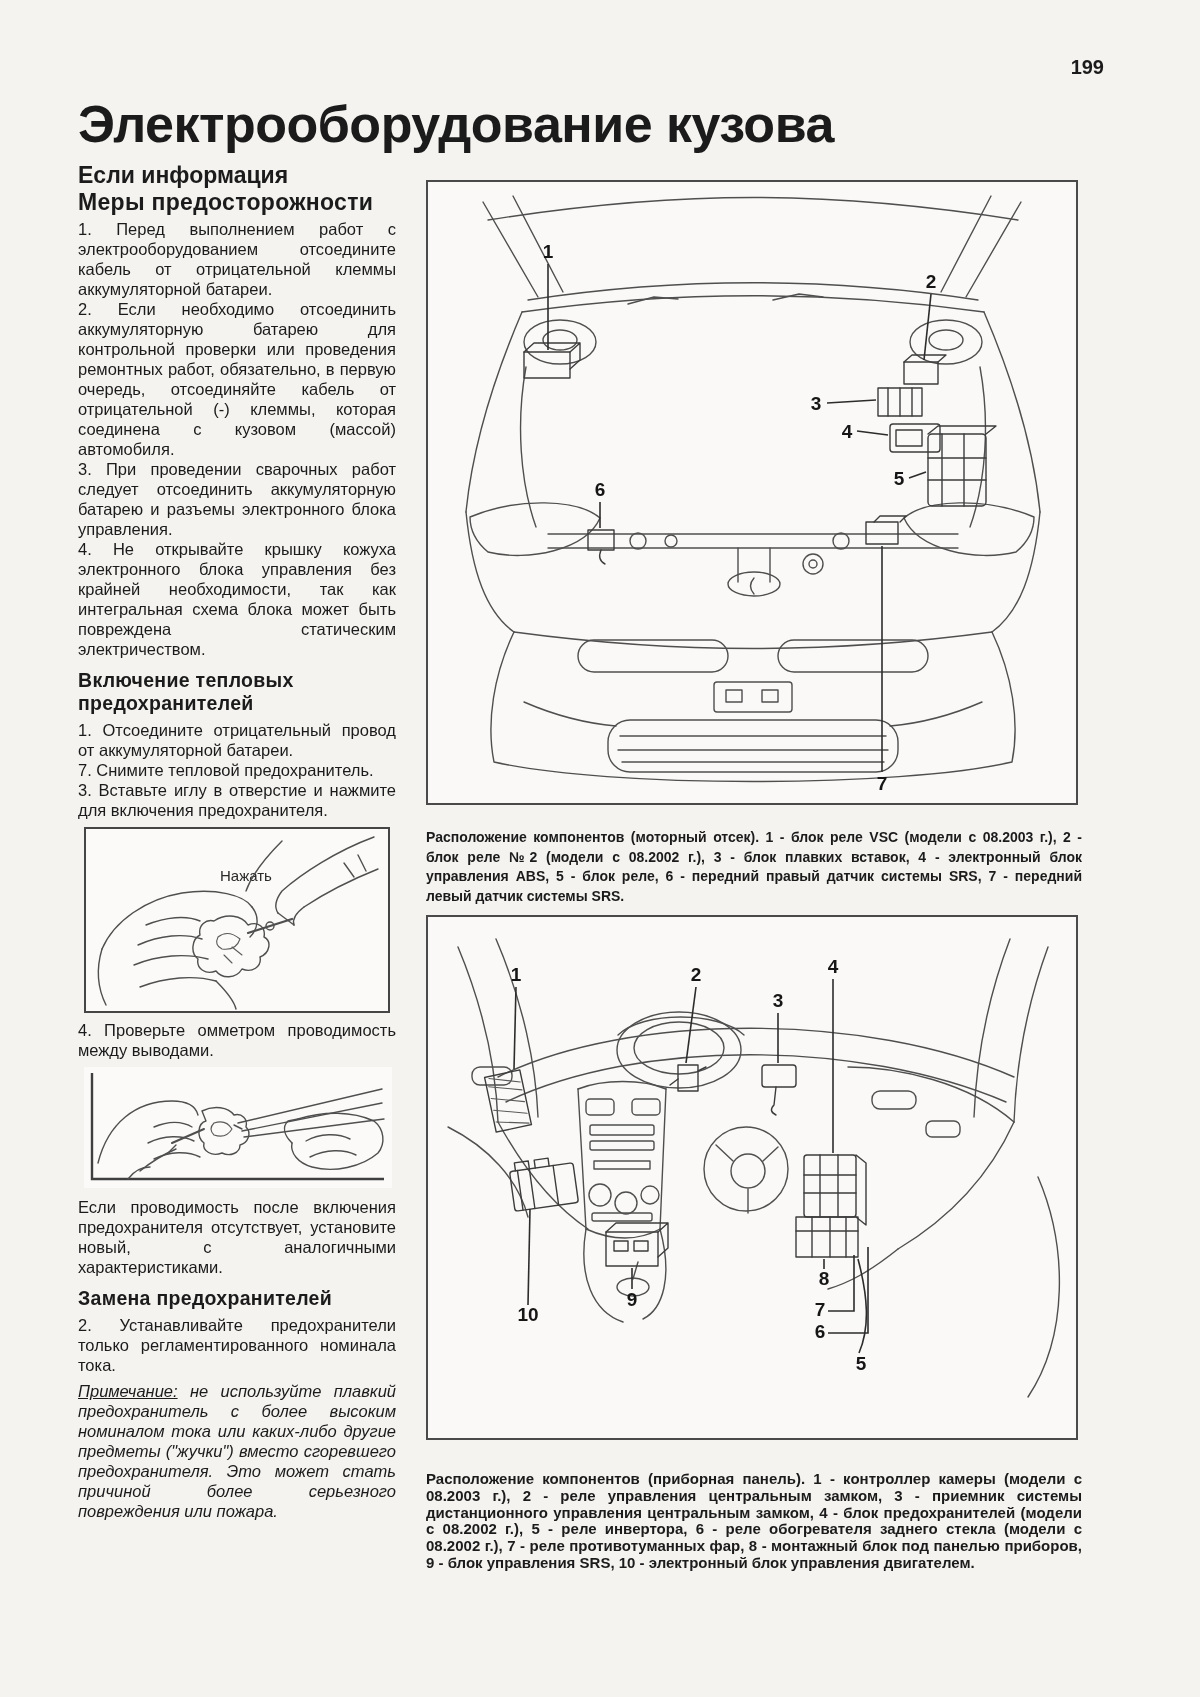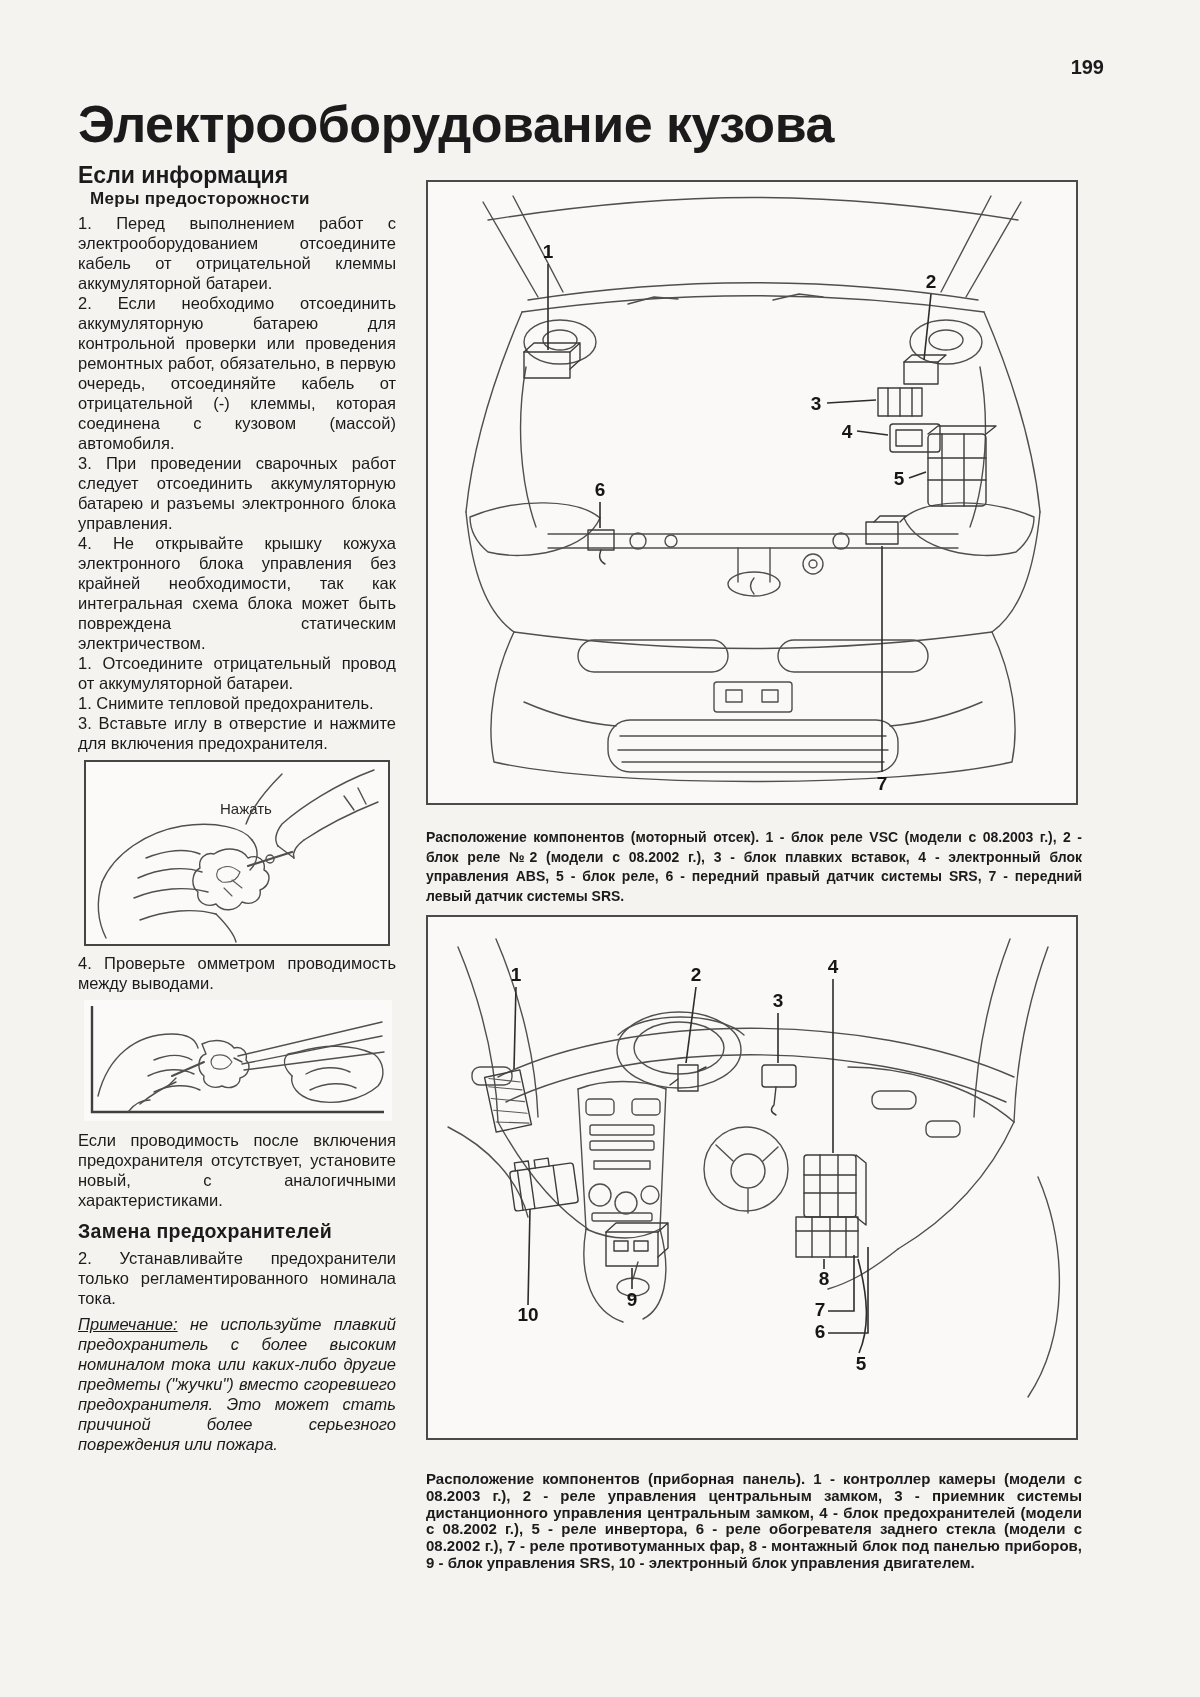--- a/index.html
+++ b/index.html
@@ -4,21 +4,21 @@
 <style>
   html,body{margin:0;padding:0;background:#e9e9e7;}
   .page{position:relative;width:1200px;height:1697px;background:#f4f3f0;
         font-family:"Liberation Sans",sans-serif;color:#1b1b1b;overflow:hidden;}
   .pagenum{position:absolute;top:56px;right:96px;font-size:20px;font-weight:bold;}
   .title{position:absolute;left:78px;top:94px;margin:0;font-size:52px;font-weight:bold;letter-spacing:-0.5px;}
   .leftcol{position:absolute;left:78px;top:163px;width:318px;
            font-size:16.5px;line-height:20px;text-align:justify;}
   .leftcol p{margin:0;}
   .h-big{font-size:23px;font-weight:bold;margin:0 0 3px 0;line-height:1.05;text-align:left;}
-  .h-mid{font-size:17px;font-weight:bold;margin:0 0 4px 12px;line-height:1.1;text-align:left;letter-spacing:0.3px;}
+  .h-mid{font-size:23px;font-weight:bold;margin:0 0 4px 0;line-height:1.1;text-align:left;letter-spacing:0.3px;}
   .h-sec{font-size:19.5px;font-weight:bold;margin:10px 0 5px 0;line-height:1.18;text-align:left;letter-spacing:0.3px;}
   .note{font-style:italic;}
   .note .nlabel{text-decoration:underline;}
   .mt6{margin-top:6px!important;}
   .figA{margin:7px 0 7px 6px;width:306px;height:186px;border:2px solid #454545;
         background:#fbfaf8;box-sizing:border-box;}
   .figB{margin:7px 0 9px 6px;width:308px;height:121px;background:#fbfaf8;}
   .figwrap{position:absolute;box-sizing:border-box;border:2px solid #4a4a4a;background:#faf9f7;}
   .fig1{left:426px;top:180px;width:652px;height:625px;}
   .fig2{left:426px;top:915px;width:652px;height:525px;}
@@ -41,22 +41,23 @@
   <h1 class="title">Электрооборудование кузова</h1>
 
   <div class="leftcol">
     <h2 class="h-big">Если информация</h2>
     <h3 class="h-mid">Меры предосторожности</h3>
     <p>1. Перед выполнением работ с электрооборудованием отсоедините кабель от отрицательной клеммы аккумуляторной батареи.</p>
     <p>2. Если необходимо отсоединить аккумуляторную батарею для контрольной проверки или проведения ремонтных работ, обязательно, в первую очередь, отсоединяйте кабель от отрицательной (-) клеммы, которая соединена с кузовом (массой) автомобиля.</p>
     <p>3. При проведении сварочных работ следует отсоединить аккумуляторную батарею и разъемы электронного блока управления.</p>
     <p>4. Не открывайте крышку кожуха электронного блока управления без крайней необходимости, так как интегральная схема блока может быть повреждена статическим электричеством.</p>
 
+    <h2 class="h-sec">Включение тепловых предохранителей</h2>
     <p>1. Отсоедините отрицательный провод от аккумуляторной батареи.</p>
-    <p>1. Снимите тепловой предохранитель.</p>
+    <p>7. Снимите тепловой предохранитель.</p>
     <p>3. Вставьте иглу в отверстие и нажмите для включения предохранителя.</p>
 
     <div class="figA">
       <svg width="302" height="182" viewBox="0 0 302 182">
         <text class="flabel" x="160" y="52">Нажать</text>
         <g class="ln">
 
           <path d="M196,12 C178,30 165,48 160,62"></path>
           <path d="M288,8 C250,22 215,45 196,62 C190,70 188,78 192,84"></path>
           <path d="M292,40 C262,52 236,66 218,78"></path>

